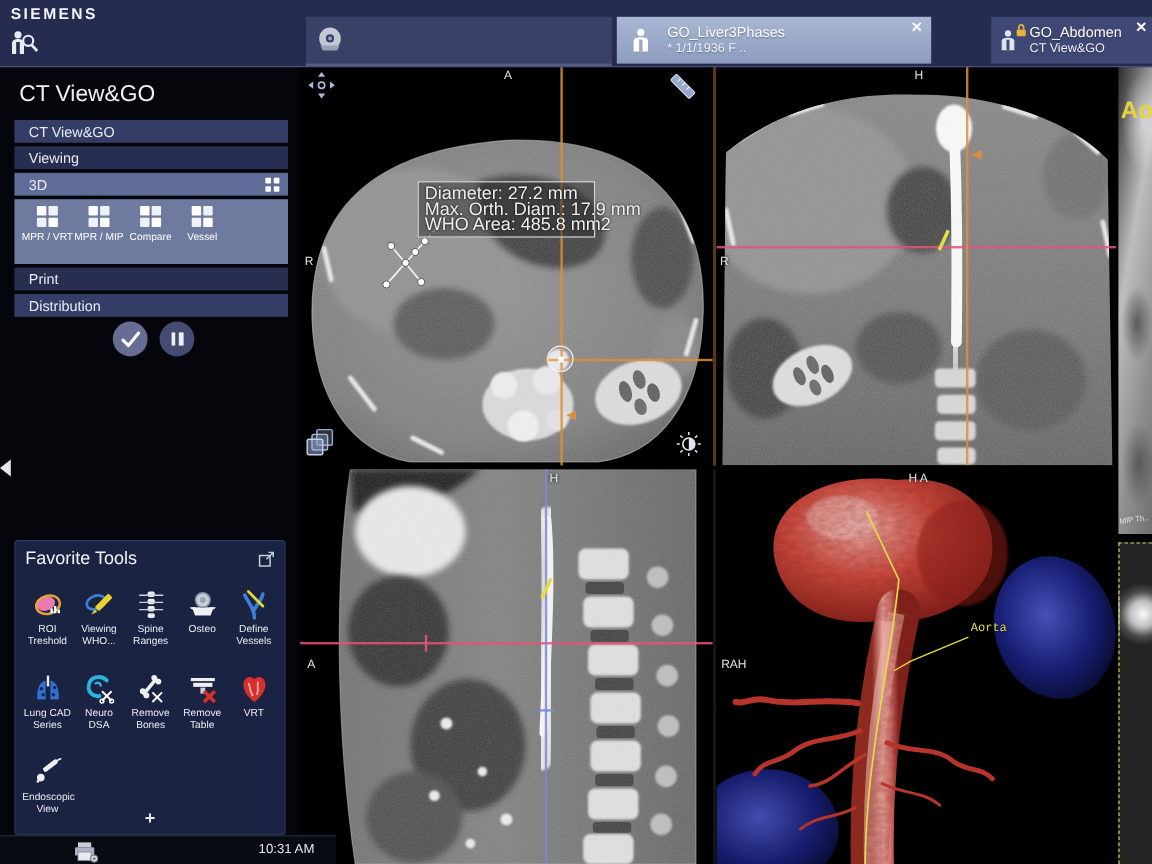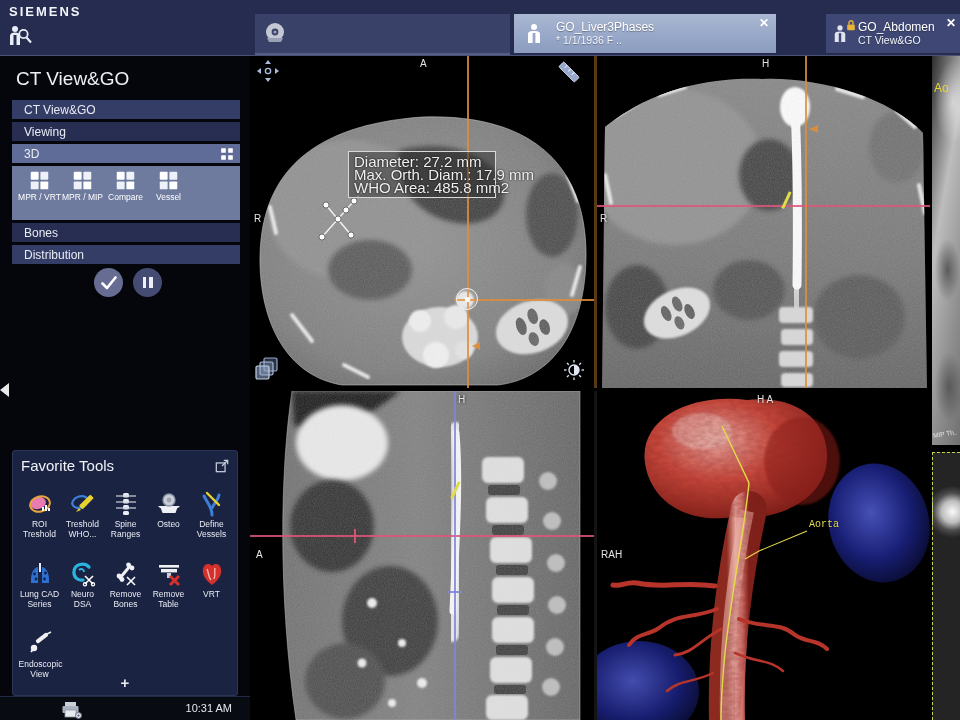--- a/index.html
+++ b/index.html
@@ -50,41 +50,41 @@
   .favpanel{position:absolute;left:12px;top:395px;width:226px;height:246px;background:#1b2342;
     border:1px solid #2c3557;border-radius:3px;box-sizing:border-box;}
   .favhdr{position:relative;height:26px;padding:6px 8px 0 8px;color:#f0f2f8;font-size:15px;}
   .favhdr svg{position:absolute;right:8px;top:8px;cursor:pointer;}
   .favgrid{display:flex;flex-wrap:wrap;padding:8px 2px 0 5px;}
   .ftool{width:43px;height:66px;display:flex;flex-direction:column;align-items:center;cursor:pointer;margin-bottom:4px;}
   .ftool span{font-size:8.5px;color:#e9ecf4;text-align:center;line-height:9.5px;margin-top:3px;width:42px;}
   .addbtn{position:absolute;bottom:4px;left:0;width:100%;text-align:center;color:#e8eaf0;
     font-size:15px;font-weight:bold;cursor:pointer;}
   .statusbar{position:absolute;left:0;top:641px;width:250px;height:24px;background:#090b12;
-    border-top:1px solid #232a45;}
+    border-top:1px solid #232a45;padding-left:30px;}
   .statusbar svg{position:absolute;left:60px;top:4px;}
   .statusbar .time{position:absolute;right:18px;top:5px;color:#e6e8ee;font-size:11px;}
 
   
   .mainarea{position:absolute;left:250px;top:55px;width:710px;height:665px;background:#000;}
   .vp{position:absolute;background:#000;overflow:hidden;}
   #vp-ax{left:0;top:0;width:344px;height:333px;}
   #vp-co{left:347px;top:0;width:333px;height:333px;}
   #vp-sa{left:0;top:336px;width:344px;height:329px;}
   #vp-3d{left:347px;top:336px;width:333px;height:329px;}
   .vdiv-top{position:absolute;left:344px;top:0;width:3px;height:333px;background:rgba(176,112,46,.5);}
   .vdiv-bot{position:absolute;left:344px;top:336px;width:3px;height:329px;background:#141414;}
 
   #strip-top{left:682px;top:0;width:28px;height:390px;
     background:
       radial-gradient(ellipse 26px 60px at 75% 12%, rgba(255,255,255,.55), transparent 70%),
       radial-gradient(ellipse 18px 45px at 55% 55%, rgba(0,0,0,.45), transparent 70%),
       radial-gradient(ellipse 20px 50px at 60% 85%, rgba(0,0,0,.35), transparent 70%),
       linear-gradient(100deg,#2c2c2c 0%,#bdbdbd 38%,#8f8f8f 72%,#707070 100%);}
-  #strip-top .aolbl{position:absolute;left:2px;top:26px;color:#e8d53a;font-size:12px;font-weight:normal;}
+  #strip-top .aolbl{position:absolute;left:2px;top:26px;color:#e8d53a;font-size:20px;font-weight:bold;}
   #strip-top .mipft{position:absolute;left:1px;bottom:8px;color:#e2e2e2;font-size:6.5px;transform:rotate(-8deg);}
   #strip-bot{left:682px;top:397px;width:28px;height:268px;
     background:radial-gradient(circle 26px at 72% 22%, #fafafa, #bdbdbd 42%, #4c4c4c 72%, #242424);
     border-left:1px dashed #c9d44c;border-top:1px dashed #c9d44c;box-sizing:border-box;}
 
   .olab{position:absolute;color:#e4e4e4;font-size:10px;text-shadow:0 0 3px #000;z-index:6;}
   .hline,.vline{position:absolute;z-index:5;}
   .mbox{position:absolute;left:98px;top:96px;width:148px;box-sizing:border-box;z-index:7;
     border:1px solid #d8d8d8;background:rgba(45,45,45,.5);padding:3px 5px;cursor:move;}
   .mbox div{color:#f0f0f0;font-size:15px;line-height:13px;white-space:nowrap;text-shadow:0 0 2px #000;}
@@ -198,21 +198,21 @@
             <rect x="2" y="2" width="9" height="9" rx="1" fill="#fff"></rect>
               <rect x="13" y="2" width="9" height="9" rx="1" fill="#eef1f7"></rect>
             <rect x="2" y="13" width="9" height="9" rx="1" fill="#eef1f7"></rect>
               <rect x="13" y="13" width="9" height="9" rx="1" fill="#fff"></rect>
           </svg>
           <span>Vessel</span>
         </div>
       </div>
 
       <div class="mrow bg-row">
-        <span>Bones</span>
+        <span>Print</span>
       </div>
       <div class="mrow bg-hdr">
         <span>Distribution</span>
       </div>
     </div>
 
     <div class="cbtn check">
       <svg width="16" height="14" viewBox="0 0 16 14">
         <path d="M1.5,7.5 L6,12 L14.5,1.5" fill="none" stroke="#ffffff" stroke-width="2.6" stroke-linecap="round" stroke-linejoin="round"></path>
       </svg>
@@ -246,21 +246,21 @@
           </svg>
           <span>ROI Treshold</span>
         </div>
 
         <div class="ftool">
           <svg width="26" height="26" viewBox="0 0 26 26">
             <ellipse cx="10" cy="11" rx="8" ry="5.5" fill="none" stroke="#3d7fd6" stroke-width="2.2" transform="rotate(-20 10 11)"></ellipse>
             <rect x="9" y="9" width="16" height="5" rx="1" fill="#e8d22f" transform="rotate(-45 16 12)"></rect>
             <path d="M6,21 L9,17 L11,19 Z" fill="#e8d22f"></path>
           </svg>
-          <span>Treshold WHO...</span>
+          <span>Viewing WHO...</span>
         </div>
 
         <div class="ftool">
           <svg width="26" height="26" viewBox="0 0 26 26">
             <rect x="10" y="2" width="6" height="4.5" rx="1.5" fill="#e9ecf2"></rect>
             <rect x="10" y="8" width="6" height="4.5" rx="1.5" fill="#e9ecf2"></rect>
             <rect x="10" y="14" width="6" height="4.5" rx="1.5" fill="#e9ecf2"></rect>
             <rect x="10" y="20" width="6" height="4" rx="1.5" fill="#e9ecf2"></rect>
             <line x1="3" y1="5" x2="23" y2="5" stroke="#cdd2dc" stroke-width="1.2"></line>
             <line x1="3" y1="11" x2="23" y2="11" stroke="#cdd2dc" stroke-width="1.2"></line>

